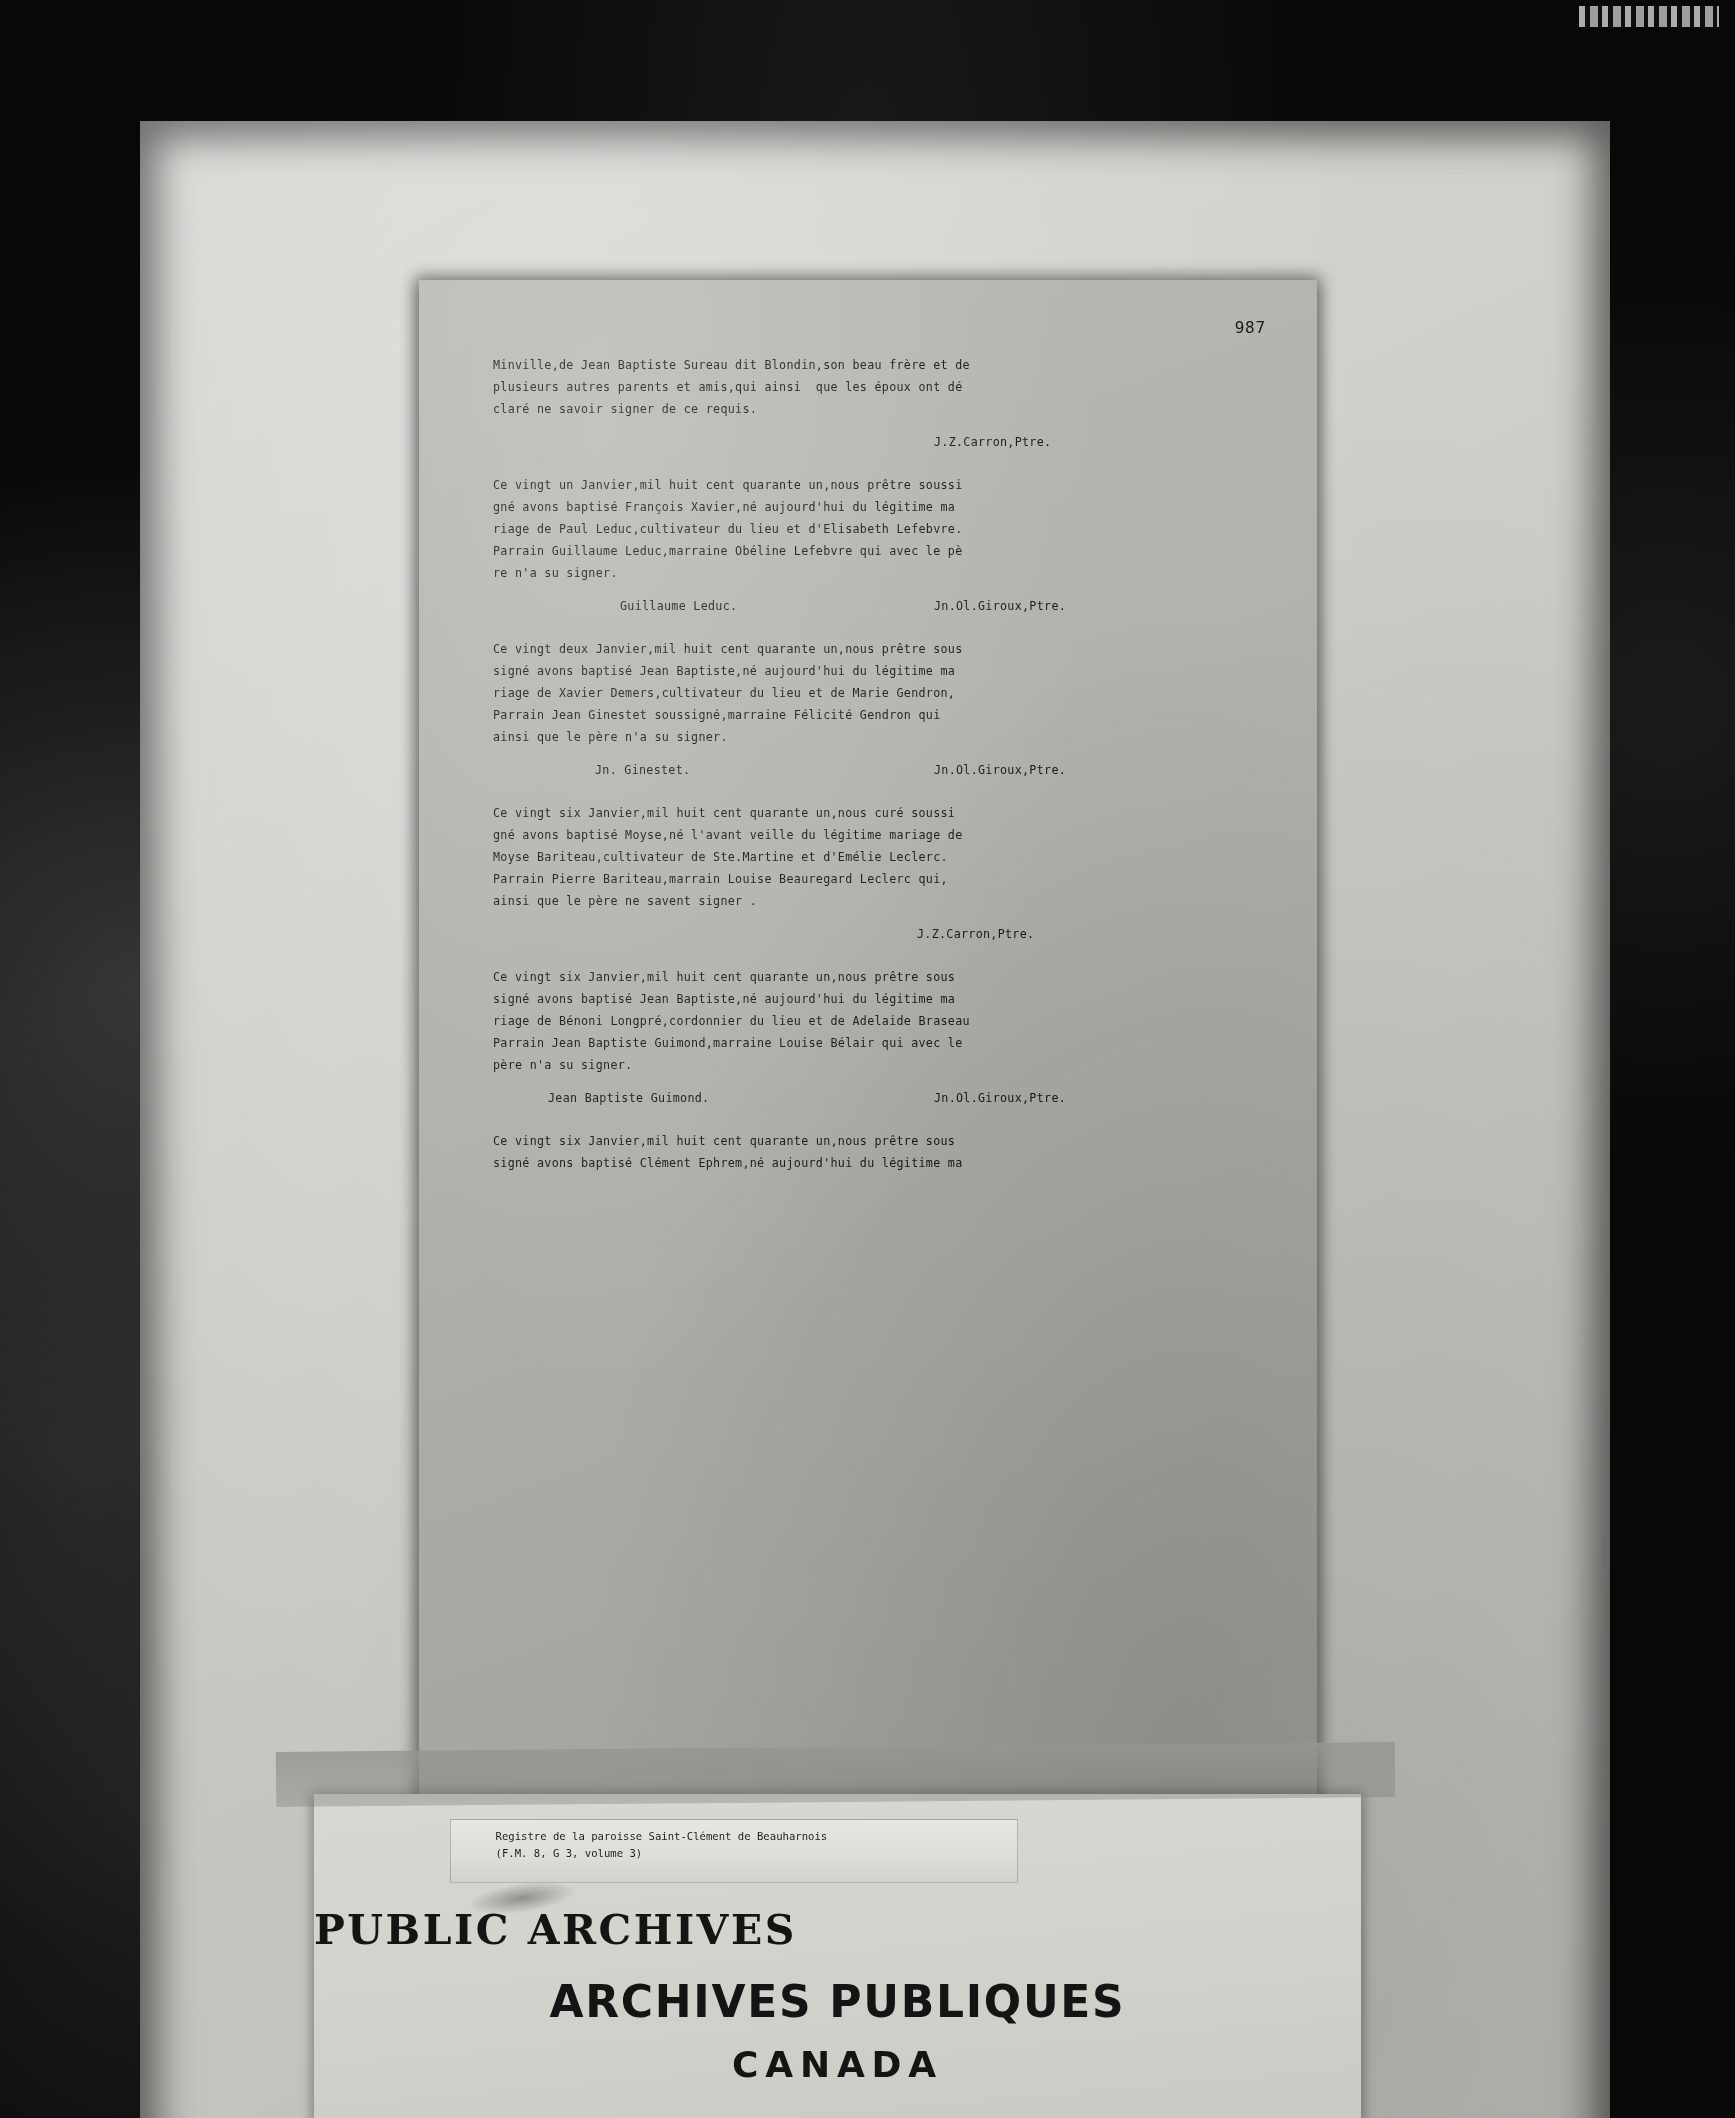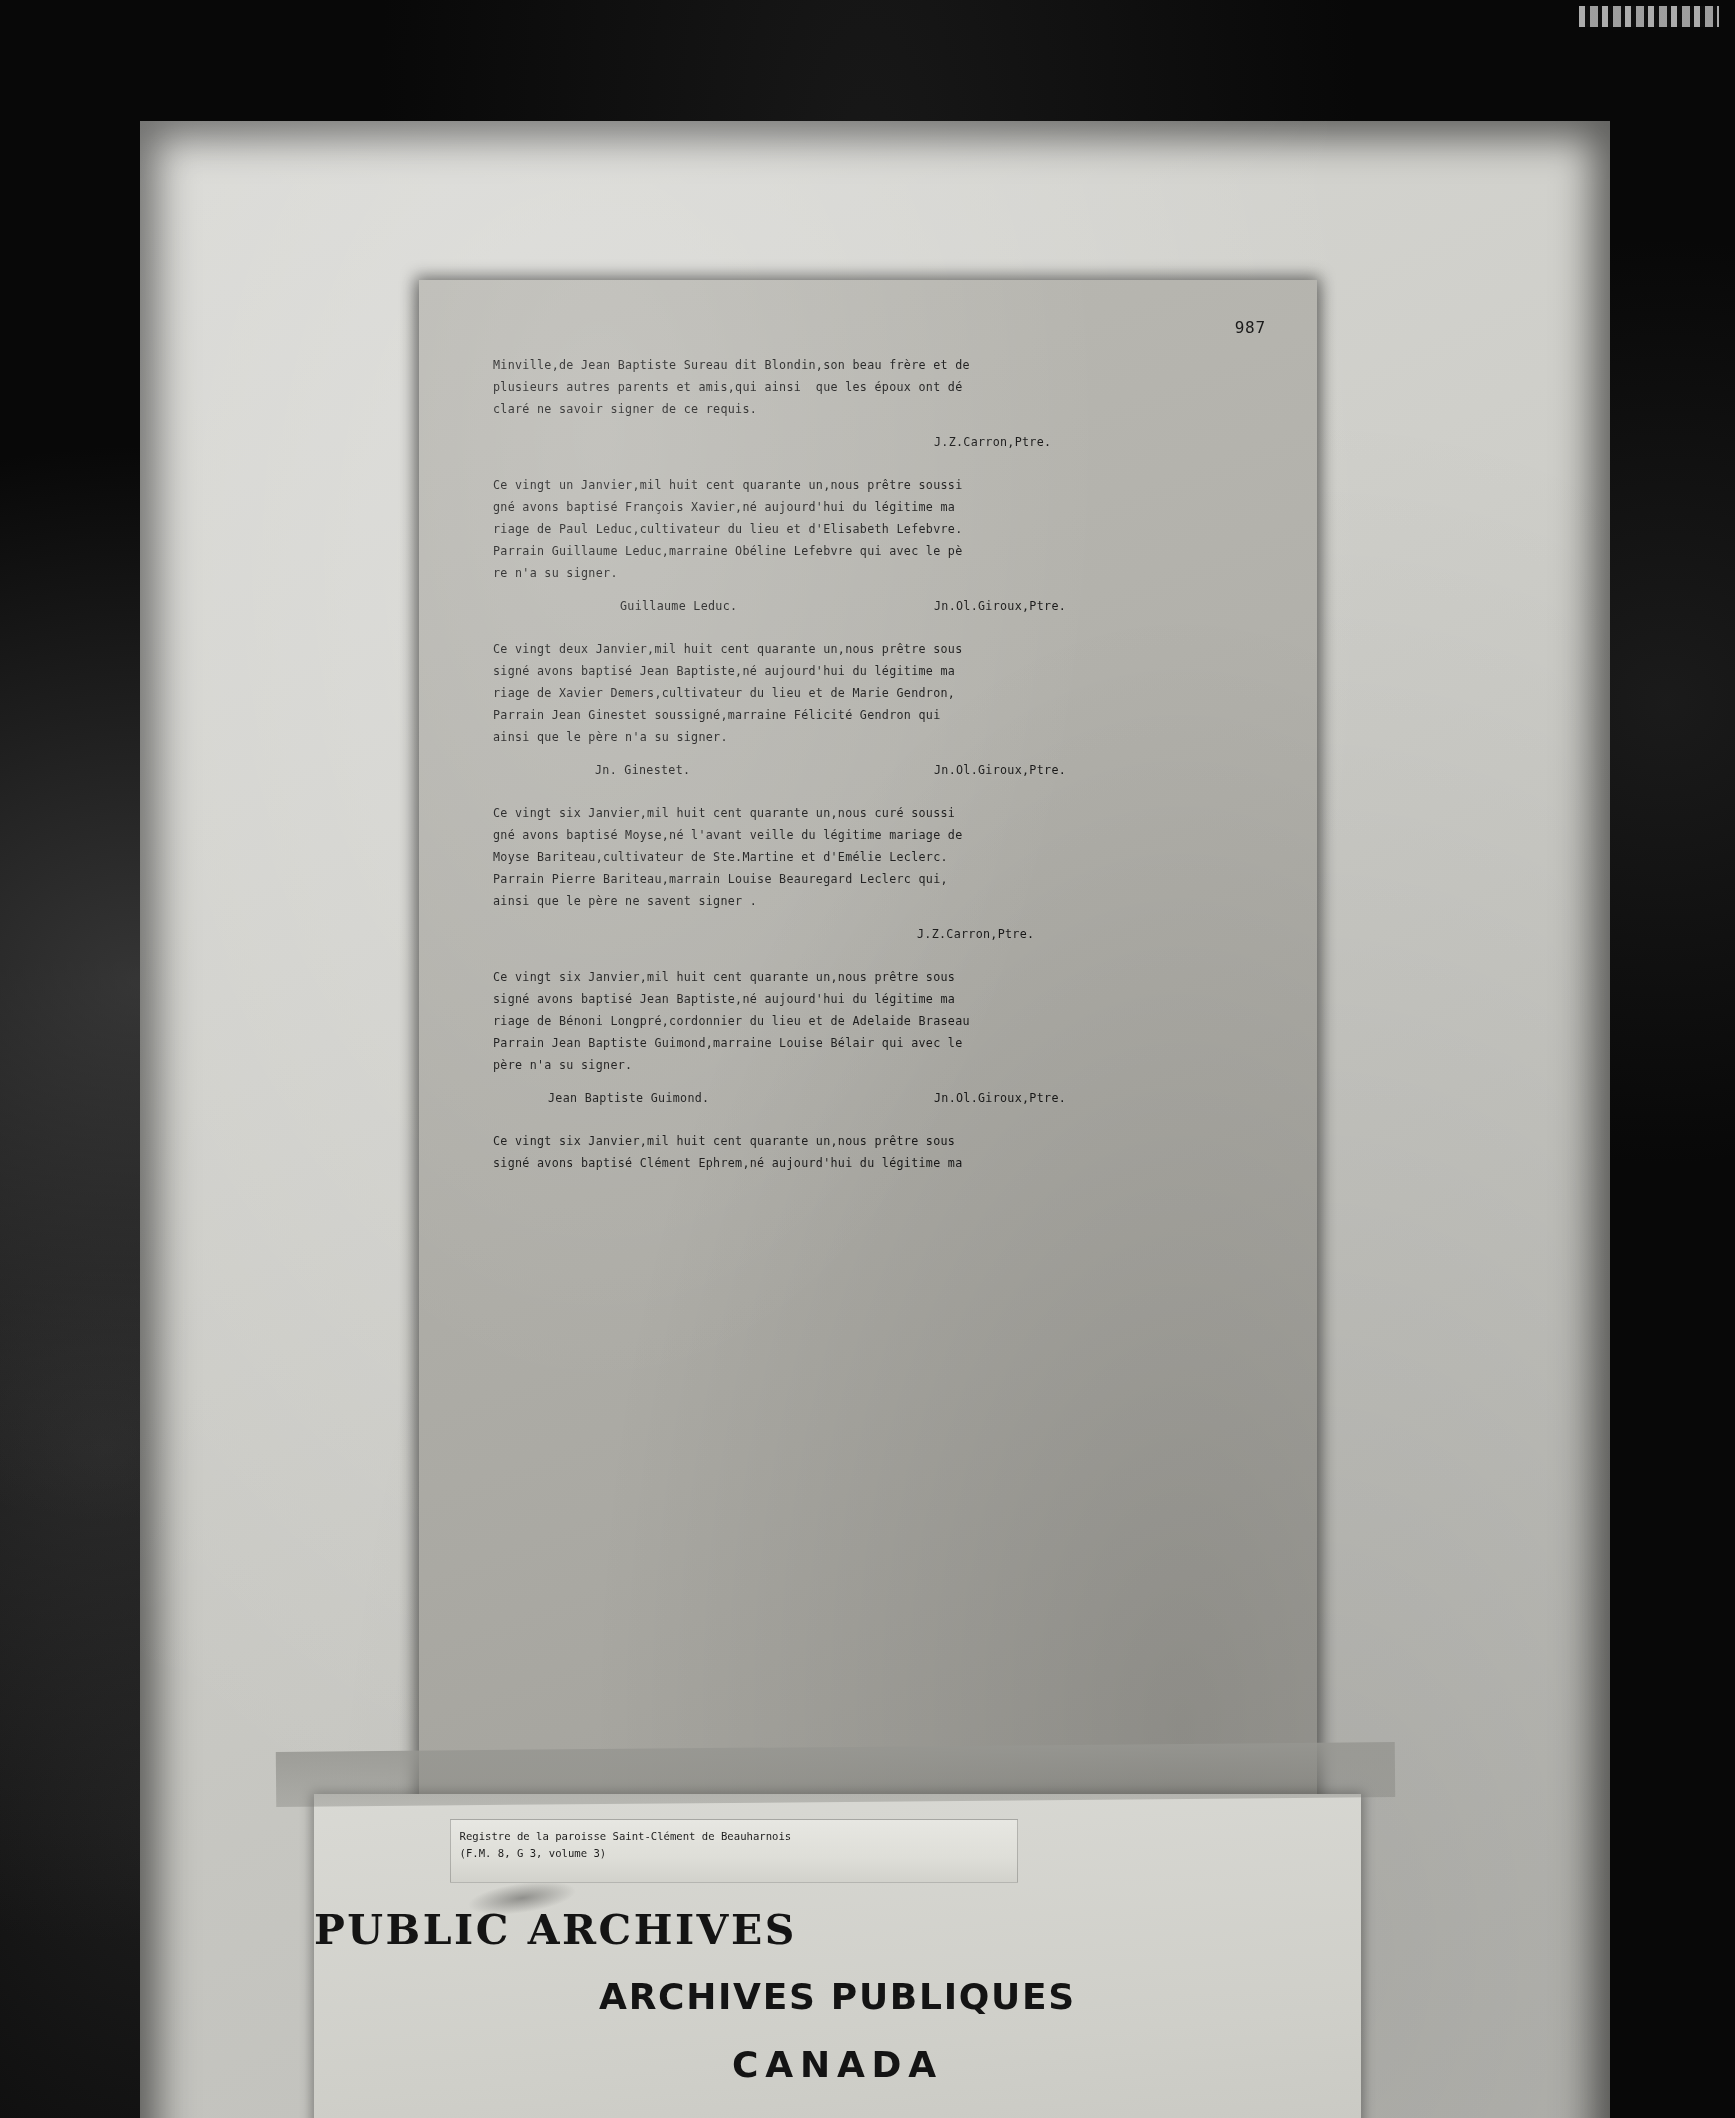--- a/index.html
+++ b/index.html
@@ -153,40 +153,41 @@
     border: 0.8px solid rgba(90,90,85,0.35);
     padding: 7.6px 8.5px;
     box-sizing: border-box;
   }
   .tape-line {
     font-size: 10.6px;
     line-height: 17px;
     color: #1d1d1d;
     white-space: pre;
     font-family: "DejaVu Sans Mono", monospace;
+    margin-left: 36px;
   }
   .placard-title {
     position: absolute;
     left: 0; right: 0;
     top: 112px;
     text-align: left;
     font-family: "DejaVu Serif", serif;
     font-weight: bold;
     font-size: 41px;
     letter-spacing: 2.5px;
     color: #141414;
   }
   .placard-title2 {
     position: absolute;
     left: 0; right: 0;
     top: 182px;
     text-align: center;
     font-family: "DejaVu Sans", sans-serif;
     font-weight: bold;
-    font-size: 36px;
+    font-size: 44px;
     letter-spacing: 1.7px;
     color: #141414;
   }
   .placard-title3 {
     position: absolute;
     left: 0; right: 0;
     top: 250px;
     text-align: center;
     font-family: "DejaVu Sans", sans-serif;
     font-weight: bold;

